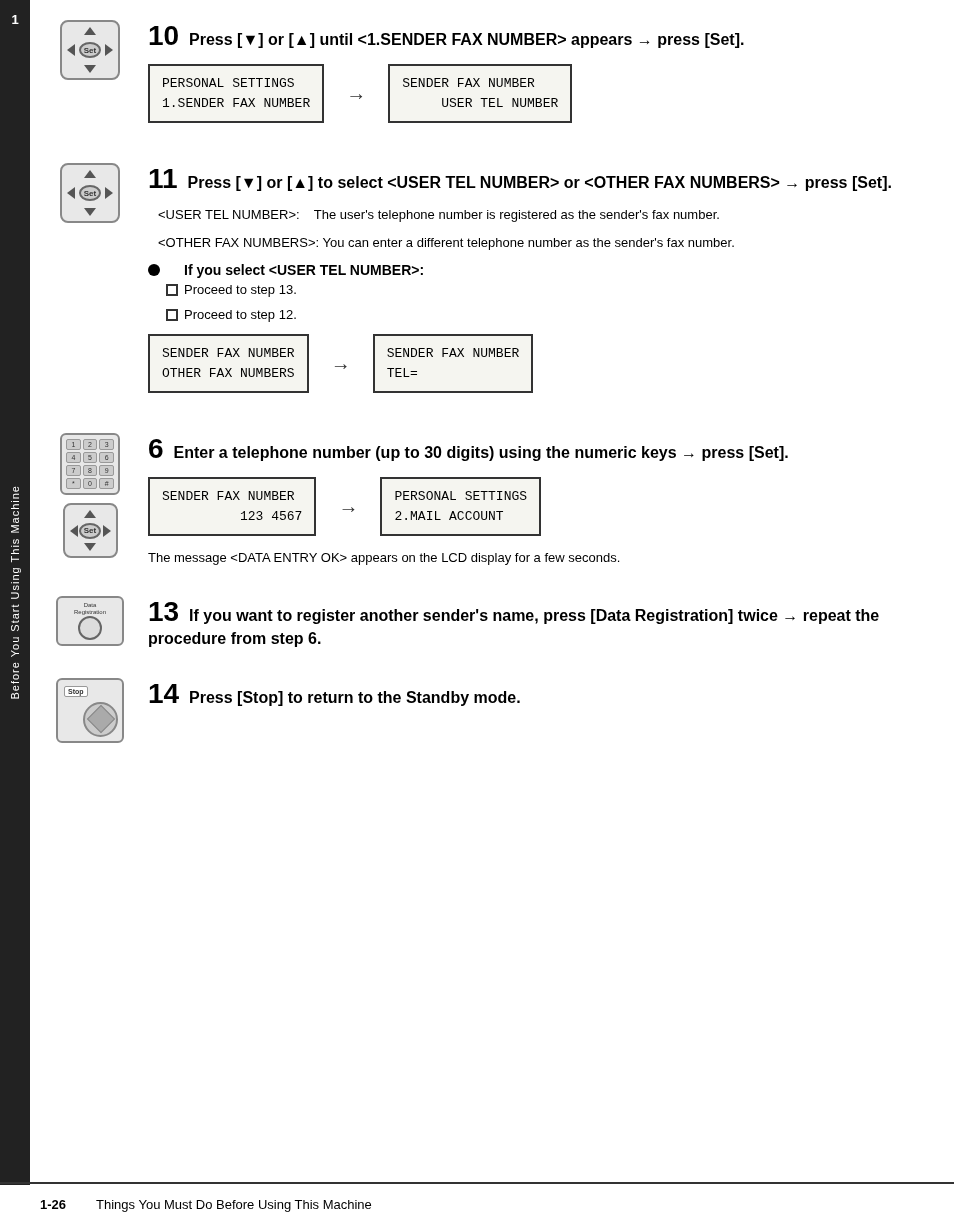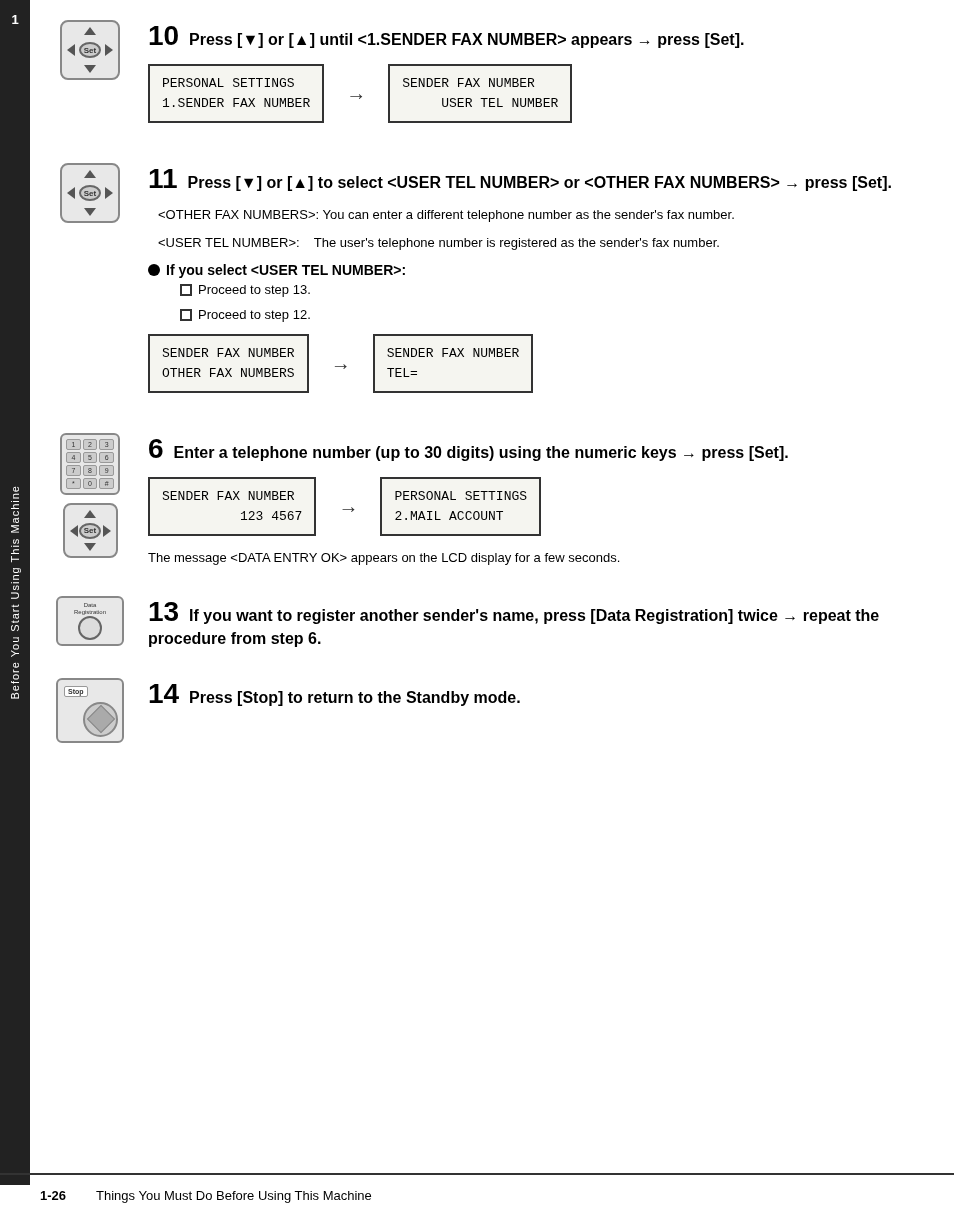--- a/index.html
+++ b/index.html
@@ -285,34 +285,34 @@
     }
     .bullet-section {
       margin: 10px 0;
     }
     .bullet-heading {
       font-size: 14px;
       font-weight: bold;
       margin-bottom: 4px;
       display: flex;
       align-items: center;
-      gap: 6px;
+      gap: 24px;
     }
     .bullet-dot {
       width: 12px;
       height: 12px;
       background: #000;
       border-radius: 50%;
       display: inline-block;
       flex-shrink: 0;
     }
     .bullet-sub {
       display: flex;
       align-items: flex-start;
-      margin-left: 32px;
+      margin-left: 18px;
       margin-top: 4px;
       font-size: 13px;
       gap: 6px;
     }
     .checkbox-icon {
       width: 12px;
       height: 12px;
       border: 2px solid #333;
       flex-shrink: 0;
       margin-top: 2px;
@@ -320,21 +320,21 @@
 
     .step-note {
       font-size: 13px;
       margin-top: 10px;
       line-height: 1.5;
     }
 
     
     .footer {
       position: absolute;
-      bottom: 12px;
+      bottom: 3px;
       left: 0;
       right: 0;
       height: 42px;
       border-top: 2px solid #333;
       display: flex;
       align-items: center;
       padding: 0 30px 0 40px;
     }
     .footer-page {
       font-weight: bold;
@@ -394,26 +394,26 @@
         <div class="arrow-right"></div>
         <div class="center-btn">Set</div>
       </div>
     </div>
     <div class="step-content">
       <span class="step-num">11</span>
       <span class="step-title">Press [▼] or [▲] to select &lt;USER TEL NUMBER&gt; or &lt;OTHER FAX NUMBERS&gt; → press [Set].</span>
 
       <div class="desc-block">
         <div class="desc-item">
+          <span class="desc-label">&lt;USER TEL NUMBER&gt;: &nbsp;&nbsp;</span>
+          <span>The user's telephone number is registered as the sender's fax number.</span>
+        </div>
+        <div class="desc-item">
           <span class="desc-label">&lt;OTHER FAX NUMBERS&gt;:</span>
           <span>You can enter a different telephone number as the sender's fax number.</span>
-        </div>
-        <div class="desc-item">
-          <span class="desc-label">&lt;USER TEL NUMBER&gt;: &nbsp;&nbsp;</span>
-          <span>The user's telephone number is registered as the sender's fax number.</span>
         </div>
       </div>
 
       <div class="bullet-section">
         <div class="bullet-heading">
           <span class="bullet-dot"></span>
           <span>If you select &lt;USER TEL NUMBER&gt;:</span>
         </div>
         <div class="bullet-sub">
           <div class="checkbox-icon"></div>

